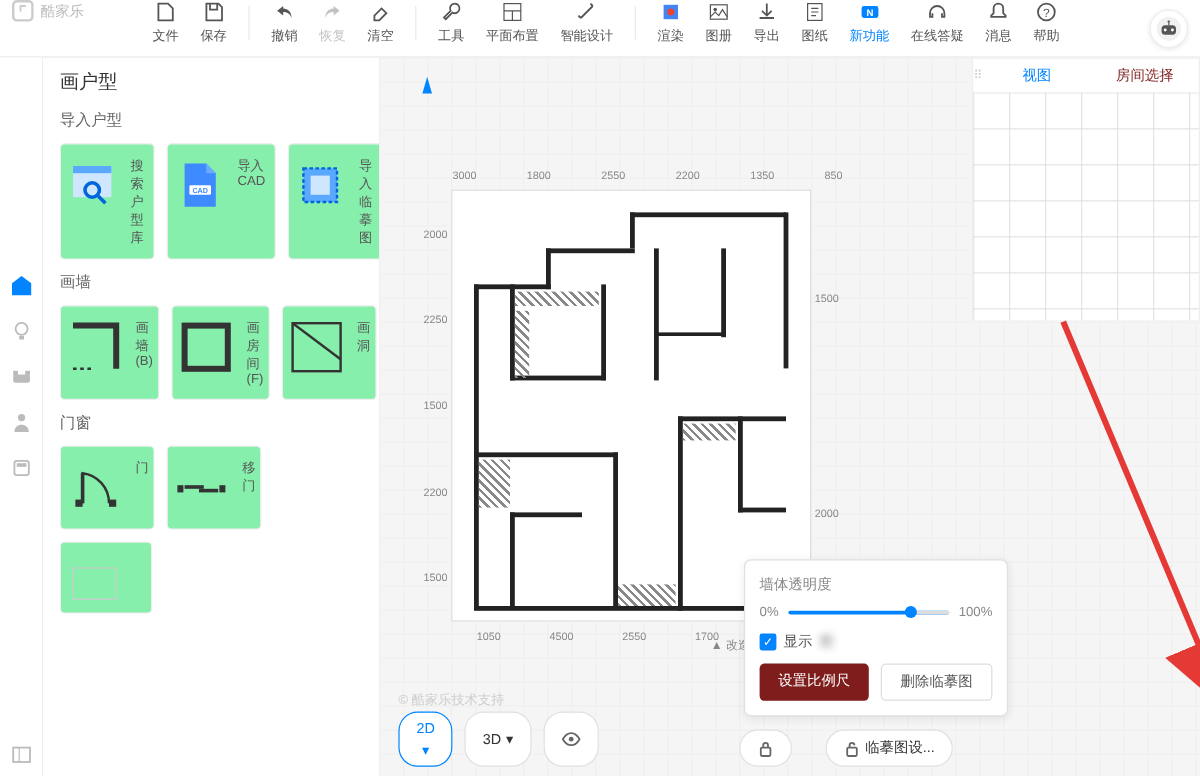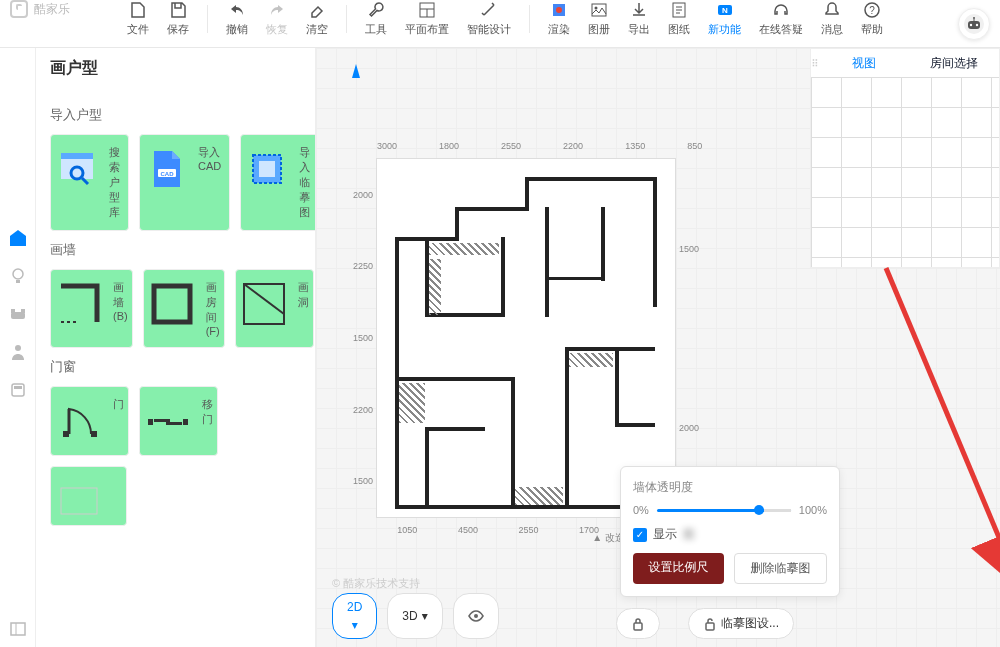--- a/index.html
+++ b/index.html
@@ -14,21 +14,21 @@
 .tool-item .ico { width: 20px; height: 20px; display:flex;align-items:center;justify-content:center; }
 .tool-item.active { color: #0084ff; }
 .tool-sep { width: 1px; background:#e8e8e8; height:28px; align-self:center; }
 
 .left-rail { position: absolute; left: 0; top: 48px; width: 36px; height: calc(100% - 48px); background:#fff; border-right:1px solid #eee; display:flex; flex-direction:column; align-items:center; padding-top:180px; gap:18px; }
 .rail-item { width:20px; height:20px; color:#bbb; cursor:pointer; }
 .rail-item.active { color:#0084ff; }
 .rail-bottom { margin-top:auto; margin-bottom:8px; }
 
 .side-panel { position:absolute; left:36px; top:48px; width:280px; height:calc(100% - 48px); background:#fff; border-right:1px solid #eee; overflow-y:auto; padding:10px 14px; }
-.panel-title { font-size:16px; font-weight:700; margin-bottom:27px; }
+.panel-title { font-size:16px; font-weight:400; margin-bottom:12px; }
 .section-title { font-size:13px; color:#666; margin:10px 0; }
 .grid3 { display:grid; grid-template-columns:repeat(3,1fr); gap:10px; }
 .card { background:#86efac; border:1px solid #eee; border-radius:4px; padding:10px 4px; display:flex; flex-direction:row; align-items:flex-start; gap:10px; cursor:pointer; font-size:11px; color:#555; }
 .card .thumb { width:48px; height:48px; display:flex; align-items:center; justify-content:center; }
 
 .canvas-area { position:absolute; left:316px; top:48px; right:0; bottom:0; background:linear-gradient(#f9f9f9,#f9f9f9); 
   background-image: linear-gradient(#eee 1px, transparent 1px), linear-gradient(90deg, #eee 1px, transparent 1px);
   background-size: 20px 20px;
 }
 
@@ -37,21 +37,21 @@
 .dim-right { position:absolute; right:-24px; top:0; bottom:0; display:flex; flex-direction:column; justify-content:space-around; font-size:9px; color:#888; }
 .dim-left { position:absolute; left:-24px; top:0; bottom:0; display:flex; flex-direction:column; justify-content:space-around; font-size:9px; color:#888; }
 .dim-bot { position:absolute; bottom:-18px; left:0; right:0; display:flex; justify-content:space-around; font-size:9px; color:#888; }
 .walls { position:absolute; inset:18px; }
 .wall { position:absolute; background:#222; }
 .hatch { position:absolute; background:repeating-linear-gradient(45deg,#888,#888 2px,transparent 2px,transparent 5px); }
 .plan-note { position:absolute; right:10px; bottom:-28px; font-size:10px; color:#888; }
 
 .view-switch { position:absolute; right:0; top:0; width:190px; background:#fff; border:1px solid #eee; }
 .view-tabs { display:flex; height:28px; }
-.view-tab { flex:1; text-align:center; line-height:28px; font-size:12px; cursor:pointer; color:#0f172a; }
+.view-tab { flex:1; text-align:center; line-height:28px; font-size:12px; cursor:pointer; color:#7f1d1d; }
 .view-tab.active { color:#0084ff; font-weight:500; }
 .view-drag { width:8px; font-size:10px; color:#ccc; display:flex; align-items:center; justify-content:center; }
 .preview-3d { height:190px; background:linear-gradient(180deg,#e8f0f8,#f0f0f0);
   background-image: linear-gradient(#ddd 1px,transparent 1px),linear-gradient(90deg,#ddd 1px,transparent 1px);
   background-size:30px 30px;
   transform-origin:center;
 }
 
 .bottom-controls { position:absolute; bottom:8px; left:16px; display:flex; gap:10px; }
 .pill { background:#fff; border:1px solid #e0e0e0; border-radius:16px; padding:6px 14px; font-size:12px; cursor:pointer; display:flex; align-items:center; gap:4px; }

